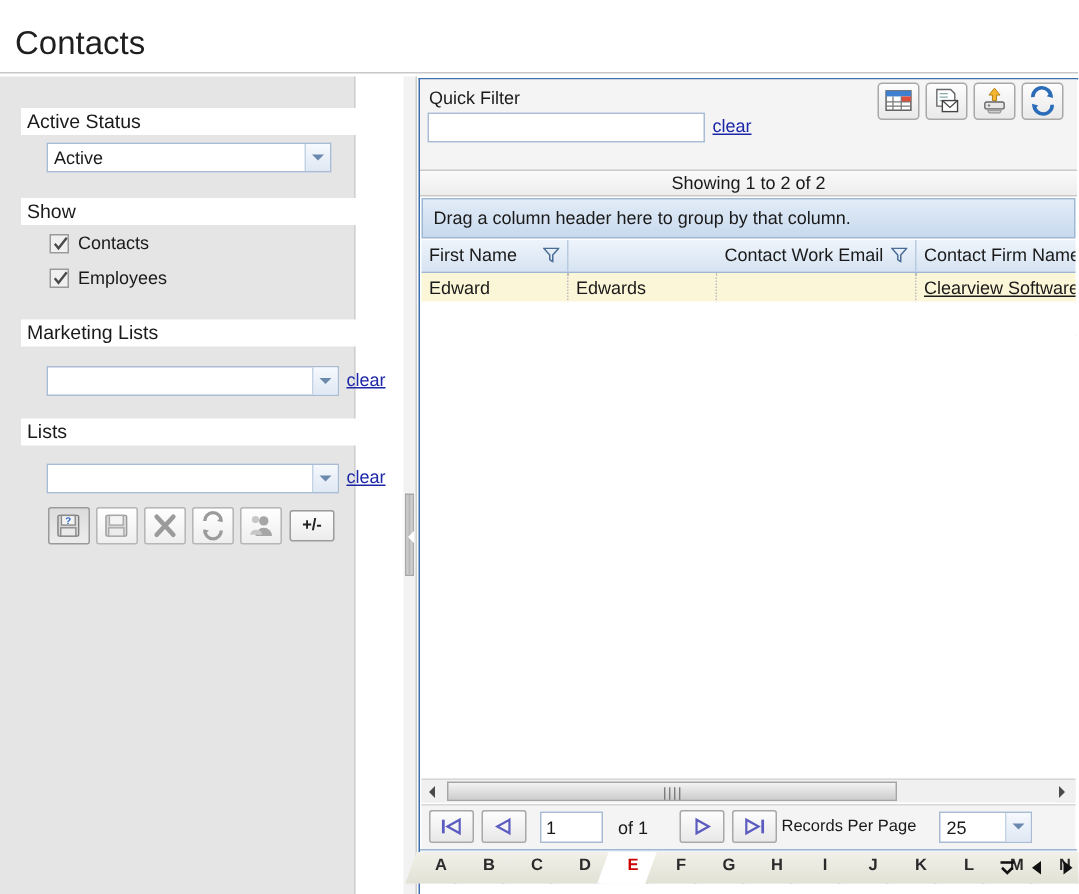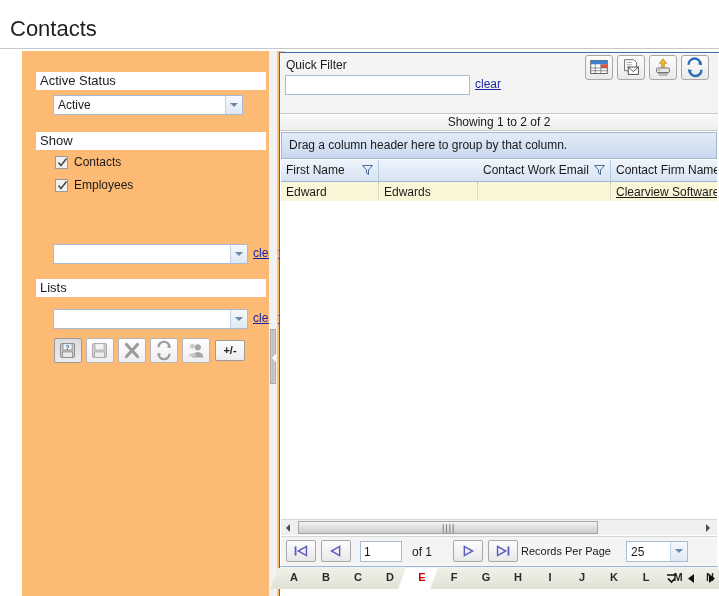--- a/index.html
+++ b/index.html
@@ -20,25 +20,24 @@
     box-sizing:border-box;
   }
   .page-title span{
     position:absolute;left:10px;top:16px;
     font-size:22px;font-weight:normal;color:#1f1f1f;
     letter-spacing:0px;
   }
 
   
   .sidebar{
-    position:absolute;left:0;top:51px;width:263px;height:545px;
-    background:#fdba74;
+    position:absolute;left:0;top:51px;width:237px;height:545px;
+    background:#e5e5e5;
     border-right:1px solid #cfcfcf;
     box-sizing:border-box;
-    margin-left:22px;
   }
   .sec-head{
     position:absolute;left:14px;width:230px;height:18px;
     background:#ffffff;
     font-size:13px;color:#1a1a1a;
     line-height:18px;padding-left:4px;box-sizing:border-box;
   }
   .combo{
     position:absolute;height:20px;
     background:#ffffff;
@@ -266,20 +265,21 @@
     </div>
     <div class="chkrow" style="left:33px;top:128px;width:120px;">
       <span class="chkbox">
         <svg width="11" height="11" viewBox="0 0 11 11">
             <path d="M1.5 5.5 L4 8.5 L9.5 1.5" stroke="#4a4a4a" stroke-width="1.6" fill="none"></path>
           </svg>
       </span>
       <span class="lbl">Employees</span>
     </div>
 
+    <div class="sec-head" style="top:162px;">Marketing Lists</div>
     <div class="combo" style="left:31px;top:193px;width:195px;">
       <span class="cval"></span>
       <span class="cbtn">
           <i></i>
         </span>
     </div>
     <span class="clear-link" style="left:231px;top:195px;">clear</span>
 
     <div class="sec-head" style="top:228px;">Lists</div>
     <div class="combo" style="left:31px;top:258px;width:195px;">

